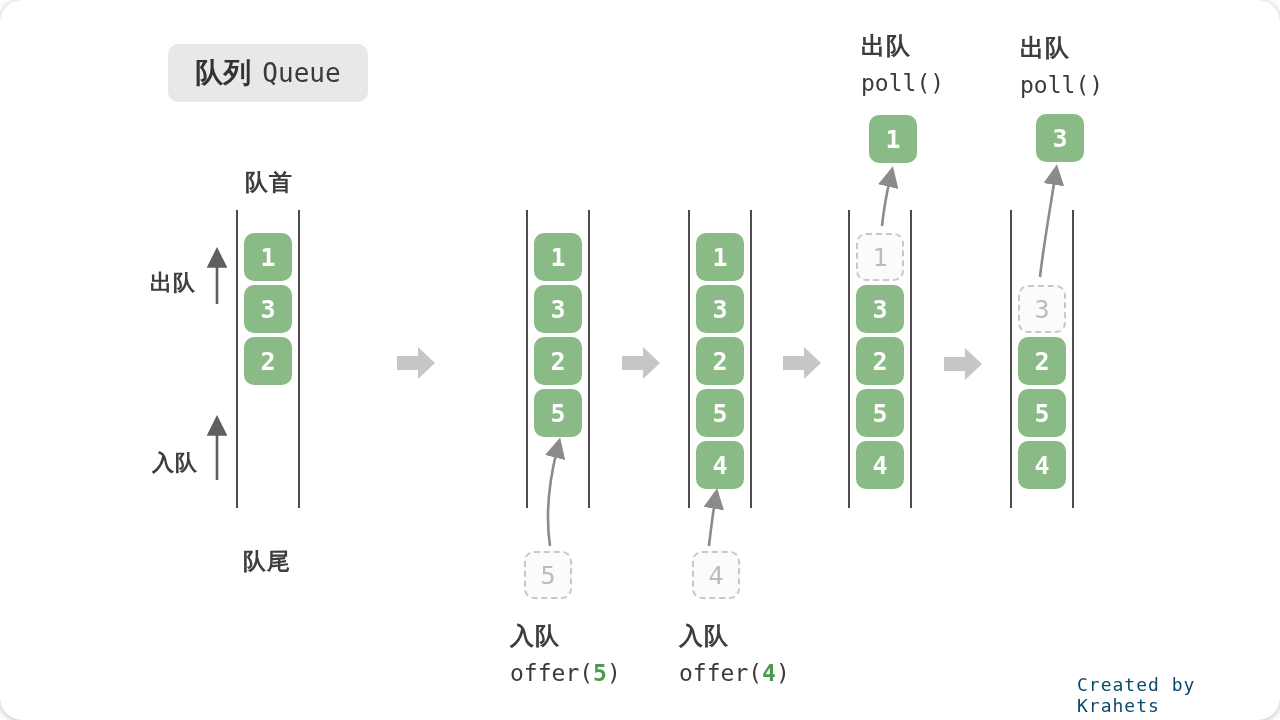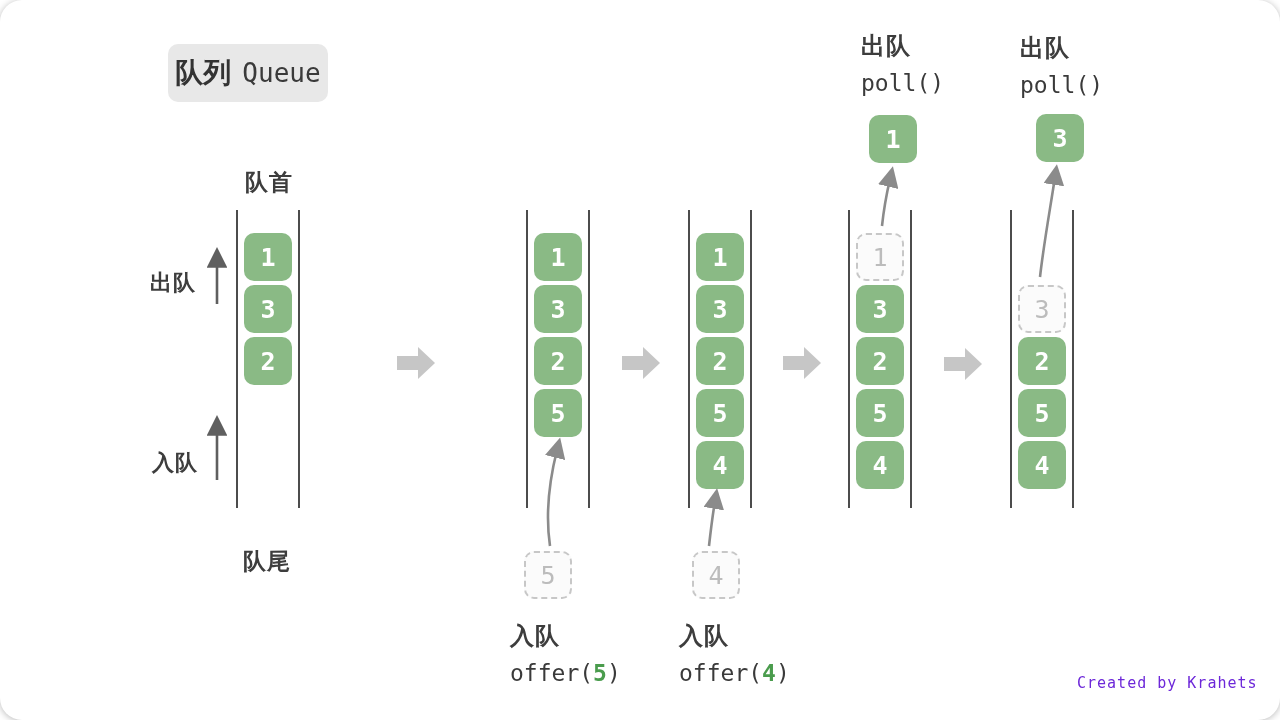--- a/index.html
+++ b/index.html
@@ -1,20 +1,20 @@
 <!DOCTYPE html>
 <html><head>
 <meta charset="utf-8">
 <style>
   * { margin:0; padding:0; box-sizing:border-box; }
   html,body { width:1280px; height:720px; background:#ffffff; font-family:"DejaVu Sans","Liberation Sans",sans-serif; }
   .stage { position:absolute; left:0; top:0; width:1280px; height:720px; background:#ffffff;
            border-radius:22px; box-shadow:0 1px 7px rgba(0,0,0,.28); overflow:hidden; }
 
-  .title-box { position:absolute; left:168px; top:44px; width:160px; height:58px; background:#e8e8e8;
+  .title-box { position:absolute; left:168px; top:44px; width:200px; height:58px; background:#e8e8e8;
                border-radius:10px; display:flex; align-items:center; justify-content:center; gap:11px; }
   .title-zh { font-size:28px; font-weight:700; color:#333; }
   .title-en { font-family:"DejaVu Sans Mono","Liberation Mono",monospace; font-size:26px; color:#3a3a3a; }
 
   .cjk-label { position:absolute; font-weight:700; font-size:23px; color:#3d3d3d; letter-spacing:1px; white-space:nowrap;margin-top:12px; }
 
   .op-block { position:absolute; white-space:nowrap; }
   .op-zh   { font-size:24px; font-weight:600; color:#3d3d3d; letter-spacing:1px; }
   .op-code { margin-top:8px; font-family:"DejaVu Sans Mono","Liberation Mono",monospace; font-size:23px; color:#3a3a3a; }
   .op-code .num { color:#4a9c4d; font-weight:700; }
@@ -23,21 +23,21 @@
 
   .cell { position:absolute; width:48px; height:48px; border-radius:10px; display:flex; align-items:center;
           justify-content:center; font-family:"DejaVu Sans Mono","Liberation Mono",monospace;
           font-size:25px; font-weight:700; }
   .cell.filled { background:#8aba85; color:#ffffff; }
   .cell.ghost  { background:#fbfbfb; border:2px dashed #c7c7c7; color:#bcbcbc; font-weight:400; }
 
   .overlay { position:absolute; left:0; top:0; width:1280px; height:720px; pointer-events:none; }
 
   .watermark { position:absolute; left:1077px; top:674px; font-family:"DejaVu Sans Mono","Liberation Mono",monospace;
-               font-size:15px; color:#6d28d9; letter-spacing:1px; }
+               font-size:18px; color:#0c4a6e; letter-spacing:1px; }
 </style>
 </head>
 <body>
 
 <div class="stage">
 
   <div class="title-box">
     <span class="title-zh">队列</span>
     <span class="title-en">Queue</span>
   </div>

